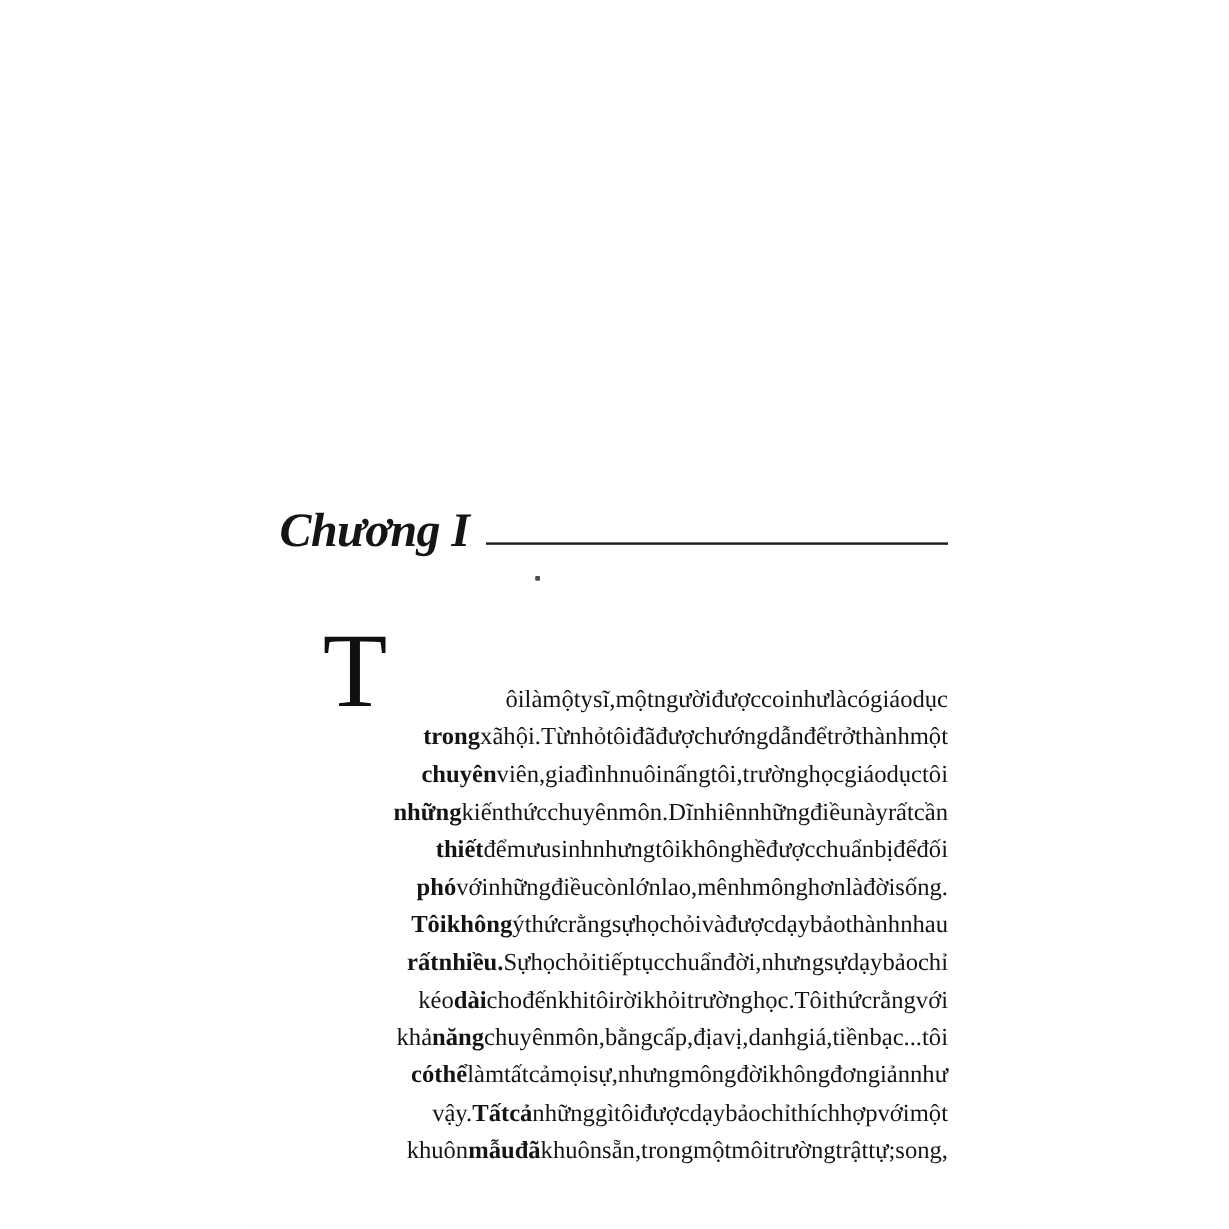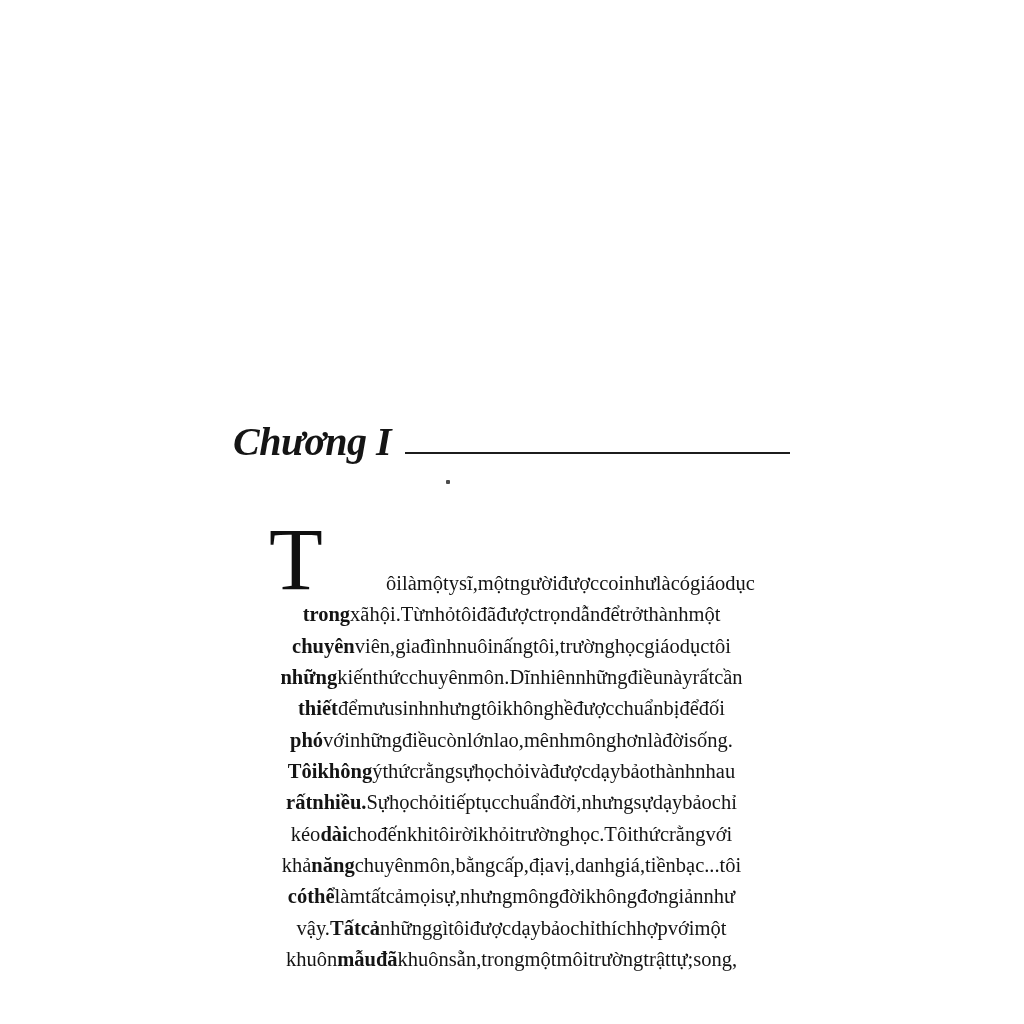--- a/index.html
+++ b/index.html
@@ -61,21 +61,21 @@
     position:absolute;
     left:36px;top:-56px;
     font-size:88px;
     line-height:88px;
     font-weight:500;
     color:#101010;
   }
   .line{
     height:31.35px;
     display:flex;
-    justify-content:center;
+    justify-content:flex-end;
     align-items:baseline;
     white-space:nowrap;
   }
   .line.first{
     padding-left:118px;
   }
   .word{display:inline-block;}
   .word.b{font-weight:700;}
 </style>
 </head>
@@ -111,21 +111,21 @@
       </div>
       <div class="line">
         <span class="word b">trong</span>
         <span class="word">xã</span>
         <span class="word">hội.</span>
         <span class="word">Từ</span>
         <span class="word">nhỏ</span>
         <span class="word">tôi</span>
         <span class="word">đã</span>
         <span class="word">được</span>
-        <span class="word">trọn</span>
+        <span class="word">hướng</span>
         <span class="word">dẫn</span>
         <span class="word">để</span>
         <span class="word">trở</span>
         <span class="word">thành</span>
         <span class="word">một</span>
       </div>
       <div class="line">
         <span class="word b">chuyên</span>
         <span class="word">viên,</span>
         <span class="word">gia</span>

